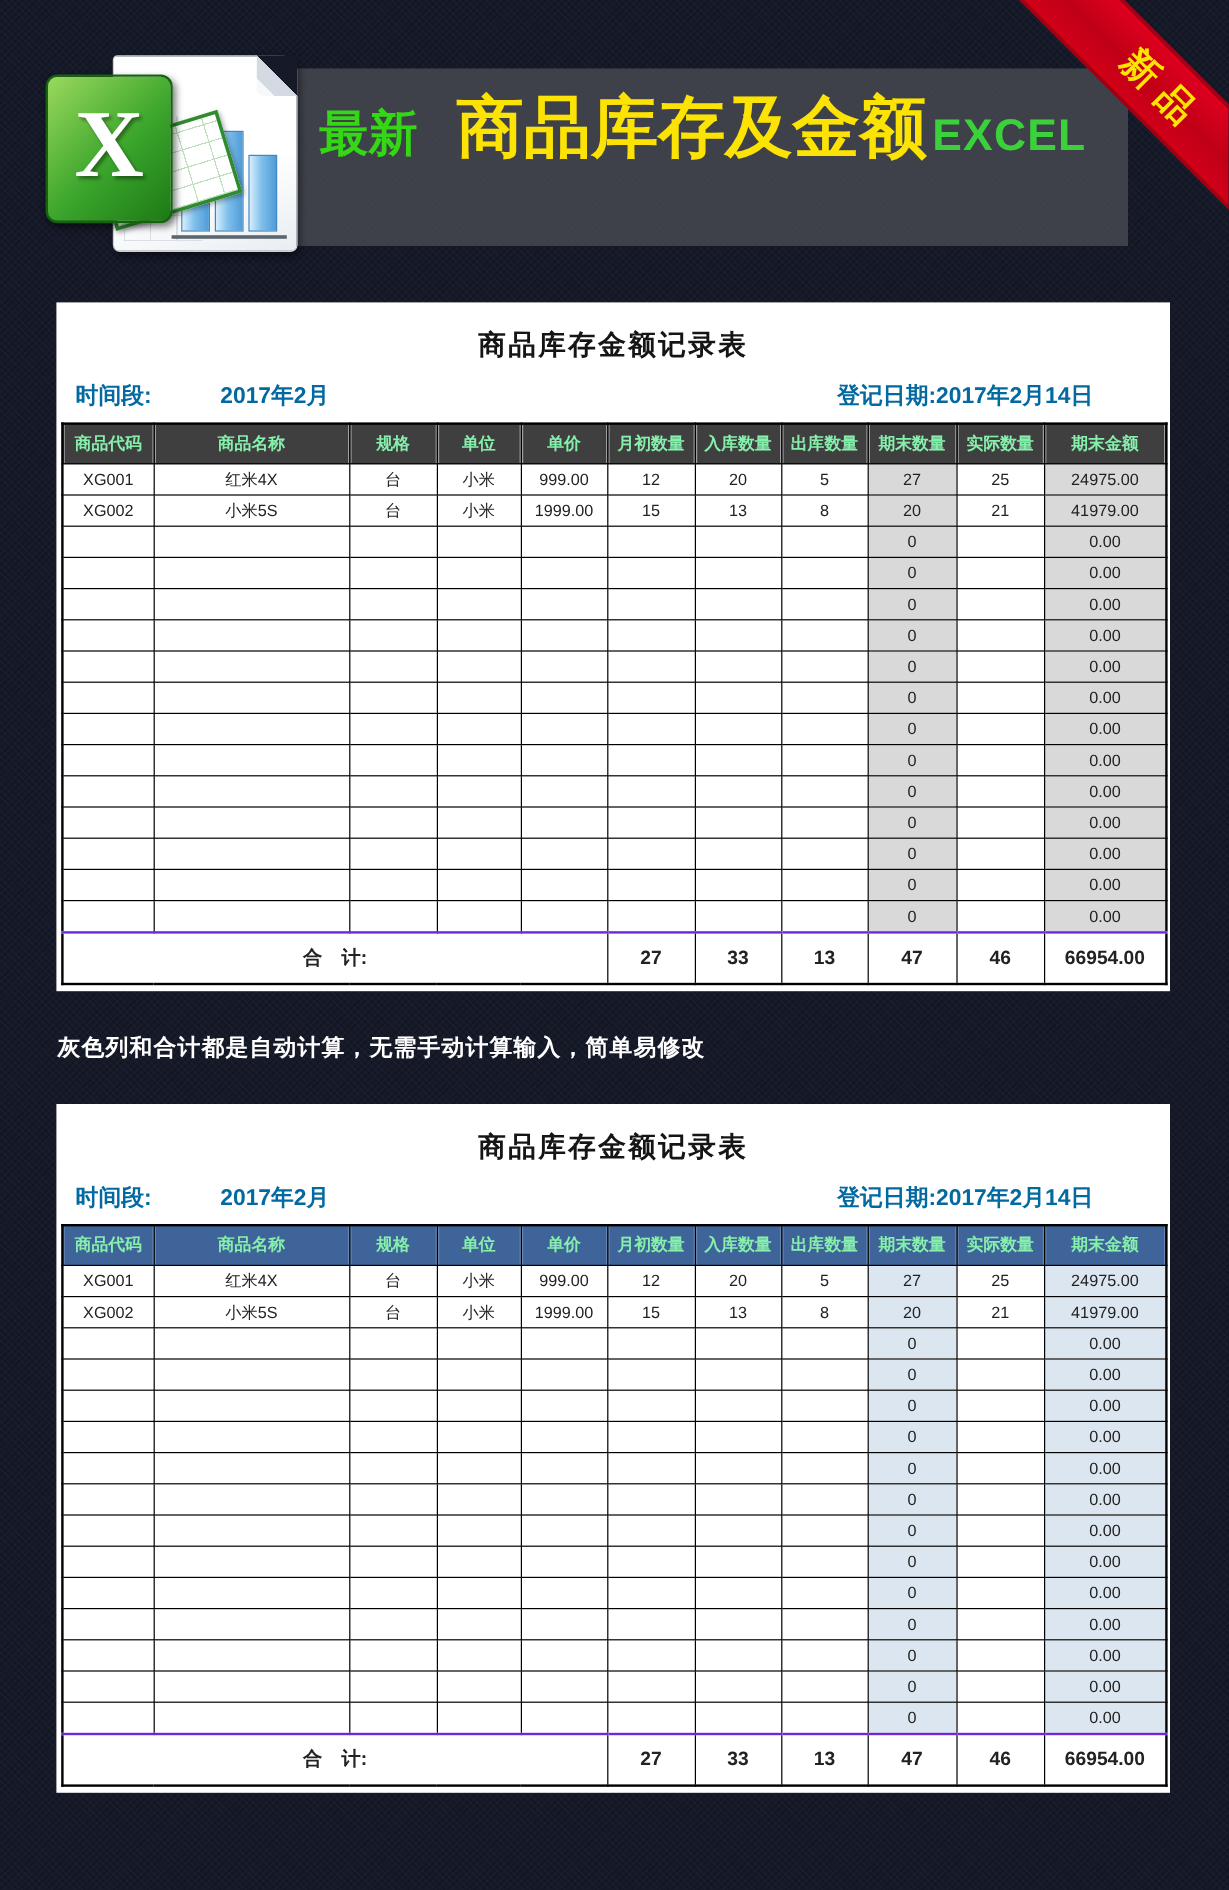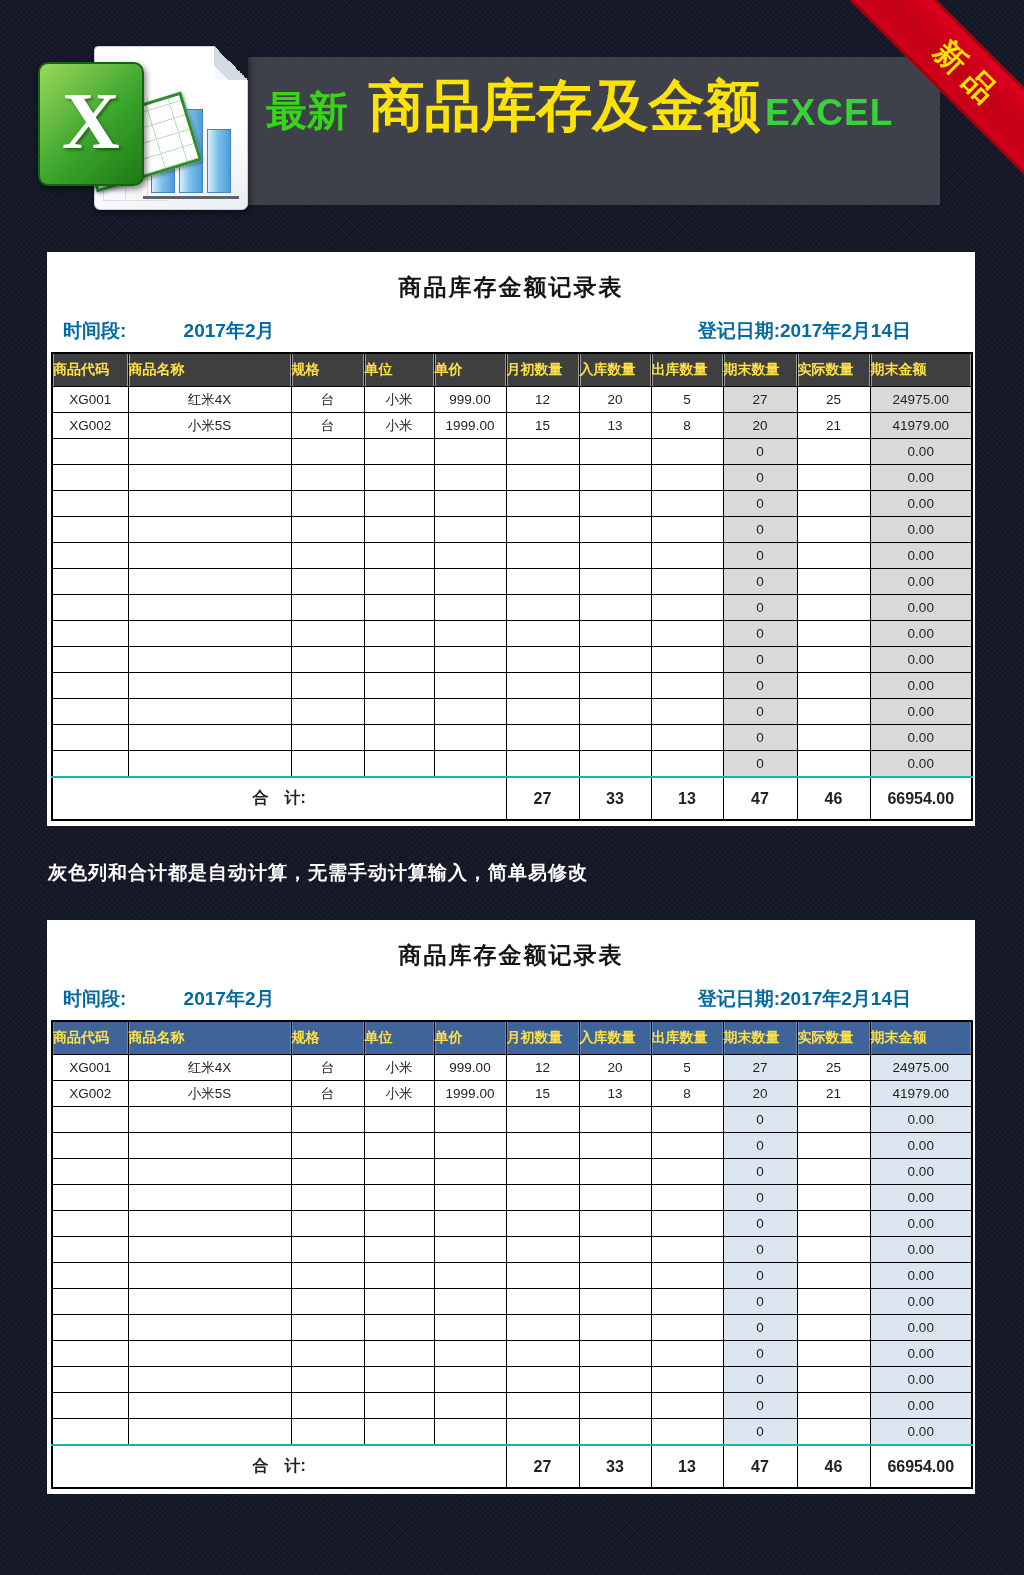--- a/index.html
+++ b/index.html
@@ -11,21 +11,21 @@
       repeating-linear-gradient(45deg, rgba(255,255,255,0.025) 0 1px, transparent 1px 4px),
       repeating-linear-gradient(-45deg, rgba(0,0,0,0.18) 0 1px, transparent 1px 4px);
   }
 
   
   .hero{position:relative;height:230px;overflow:hidden;}
   .banner{position:absolute;left:170px;top:57px;width:770px;height:148px;
           background:rgba(72,75,82,0.82);}
   .banner-title{position:absolute;left:96px;top:6px;white-space:nowrap;line-height:86px;}
   .t-prefix{color:var(--title-green,#35d615);font-size:41px;font-weight:bold;}
-  .t-main{color:var(--title-yellow,#fce303);font-size:56px;font-weight:bold;margin-left:16px;}
+  .t-main{color:var(--title-yellow,#fce303);font-size:56px;font-weight:bold;margin-left:28px;}
   .t-suffix{color:var(--excel-green,#3ad13a);font-size:37px;font-weight:bold;letter-spacing:1px;}
   .banner-strip{position:absolute;left:0;right:0;bottom:14px;height:42px;
                 background:rgba(28,29,34,0.92);color:#fff;font-size:28px;font-weight:bold;
                 line-height:42px;padding-left:98px;white-space:nowrap;box-sizing:border-box;}
 
   
   .excel-icon{position:absolute;left:38px;top:44px;width:214px;height:168px;}
   .doc{position:absolute;right:4px;top:2px;width:152px;height:162px;
        background:linear-gradient(160deg,#ffffff 60%,#e9edf1);
        border:1px solid #c9d1d9;border-radius:4px 14px 6px 6px;
@@ -73,29 +73,29 @@
                letter-spacing:2px;}
   .sheet-info{position:relative;height:36px;line-height:30px;font-size:19px;
               font-weight:bold;color:#0369a1;}
   .period-label{margin-left:12px;}
   .period-value{margin-left:52px;}
   .register-date{position:absolute;right:60px;top:0;}
 
   table.sheet-table{border-collapse:collapse;table-layout:fixed;width:920px;
                     border:2px solid #000;}
   table.sheet-table th{
-    background:var(--hdr,#3f3f3f);color:#fde047;font-size:14px;font-weight:bold;
-    height:32px;border:1px solid #000;padding:0;text-align:left;
+    background:var(--hdr,#3f3f3f);color:#86efac;font-size:14px;font-weight:bold;
+    height:32px;border:1px solid #000;padding:0;text-align:center;
     box-shadow:inset 1px 0 0 var(--sep,rgba(255,255,255,.45)), inset -1px 0 0 var(--sep,rgba(255,255,255,.45));margin-top:40px;}
   table.sheet-table td{
     border:1px solid #000;height:25px;padding:0;text-align:center;
     font-size:13.5px;color:#222;background:#fff;overflow:hidden;white-space:nowrap;}
   table.sheet-table td.computed{background:var(--comp,#d9d9d9);}
   table.sheet-table tr.total td{height:41px;font-weight:bold;font-size:16px;
-    border-top:2px solid #14b8a6;background:#fff;margin-top:44px;}
+    border-top:2px solid #6d28d9;background:#fff;margin-top:44px;}
 
   .note{color:#fff;font-size:19px;font-weight:bold;margin:34px 0 34px 48px;letter-spacing:1px;}
 </style>
 </head>
 <body>
 
 <div class="hero">
   <div class="banner">
     <div class="banner-title">
       <span class="t-prefix">最新</span>

